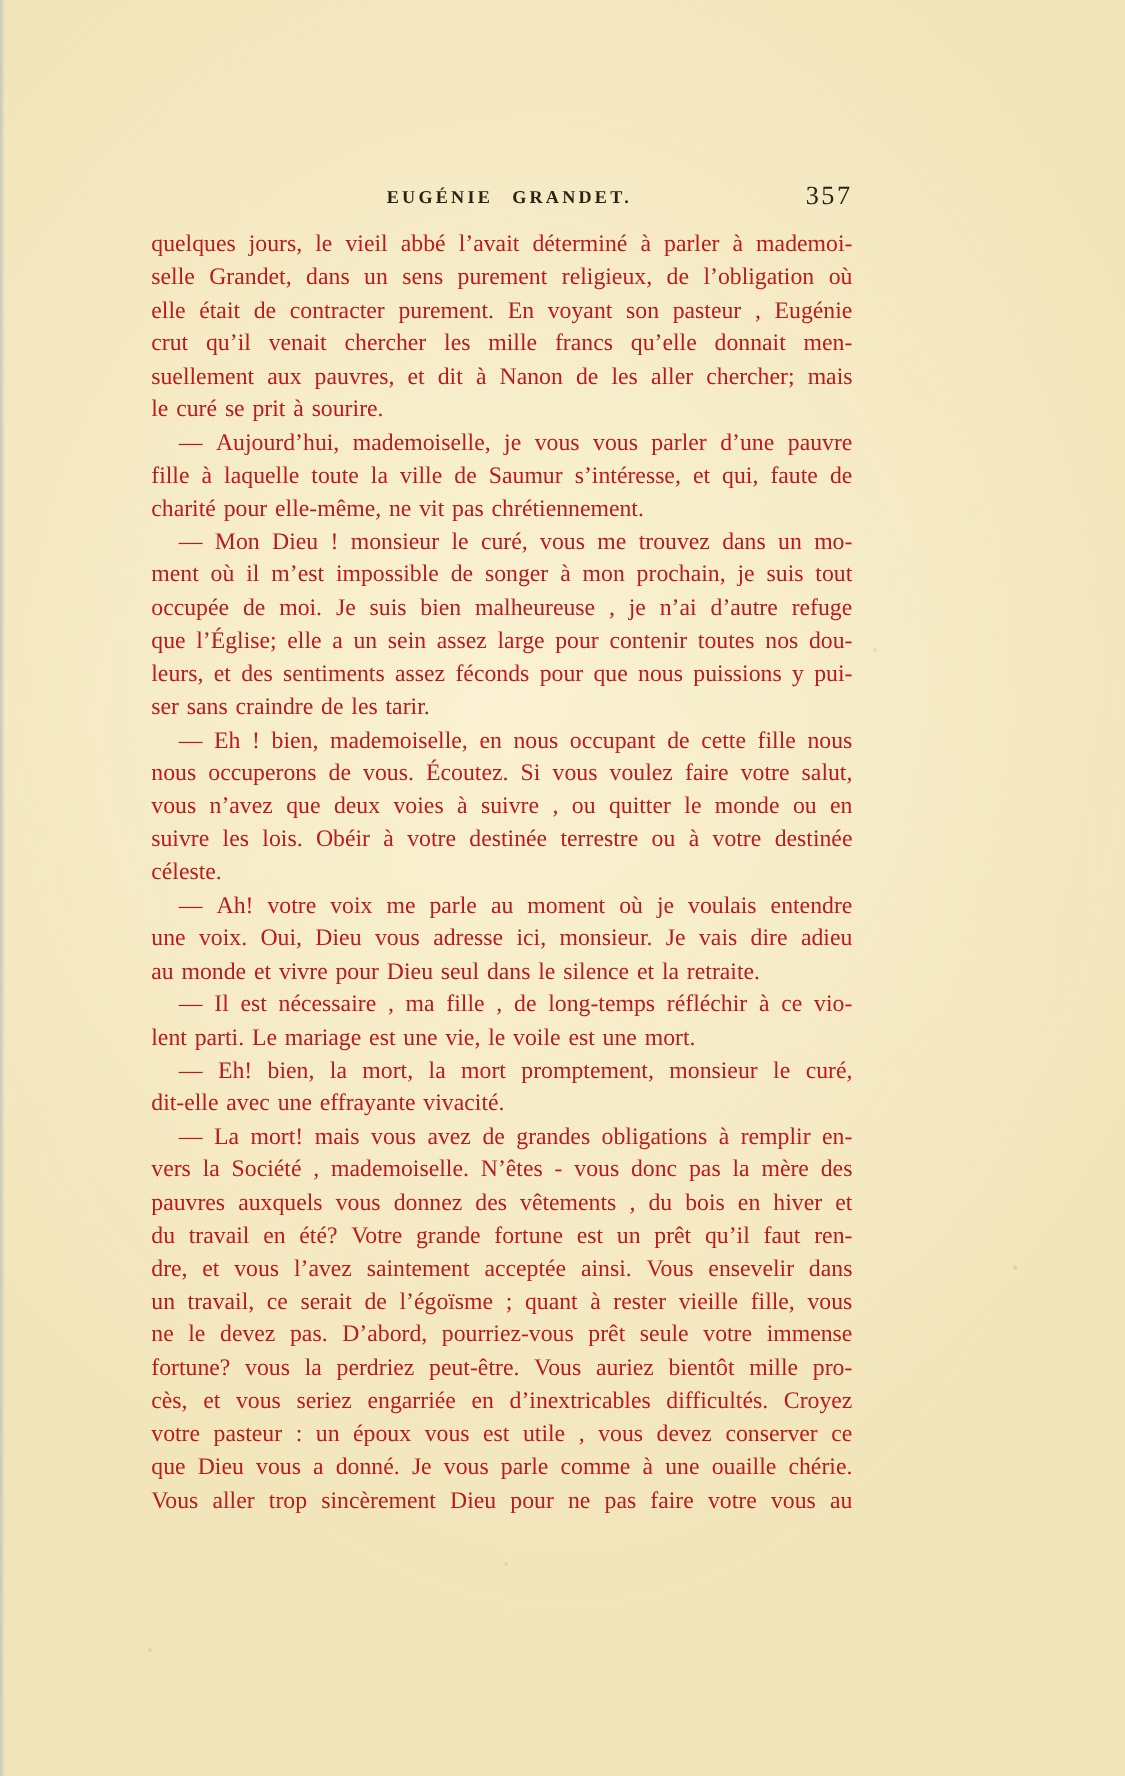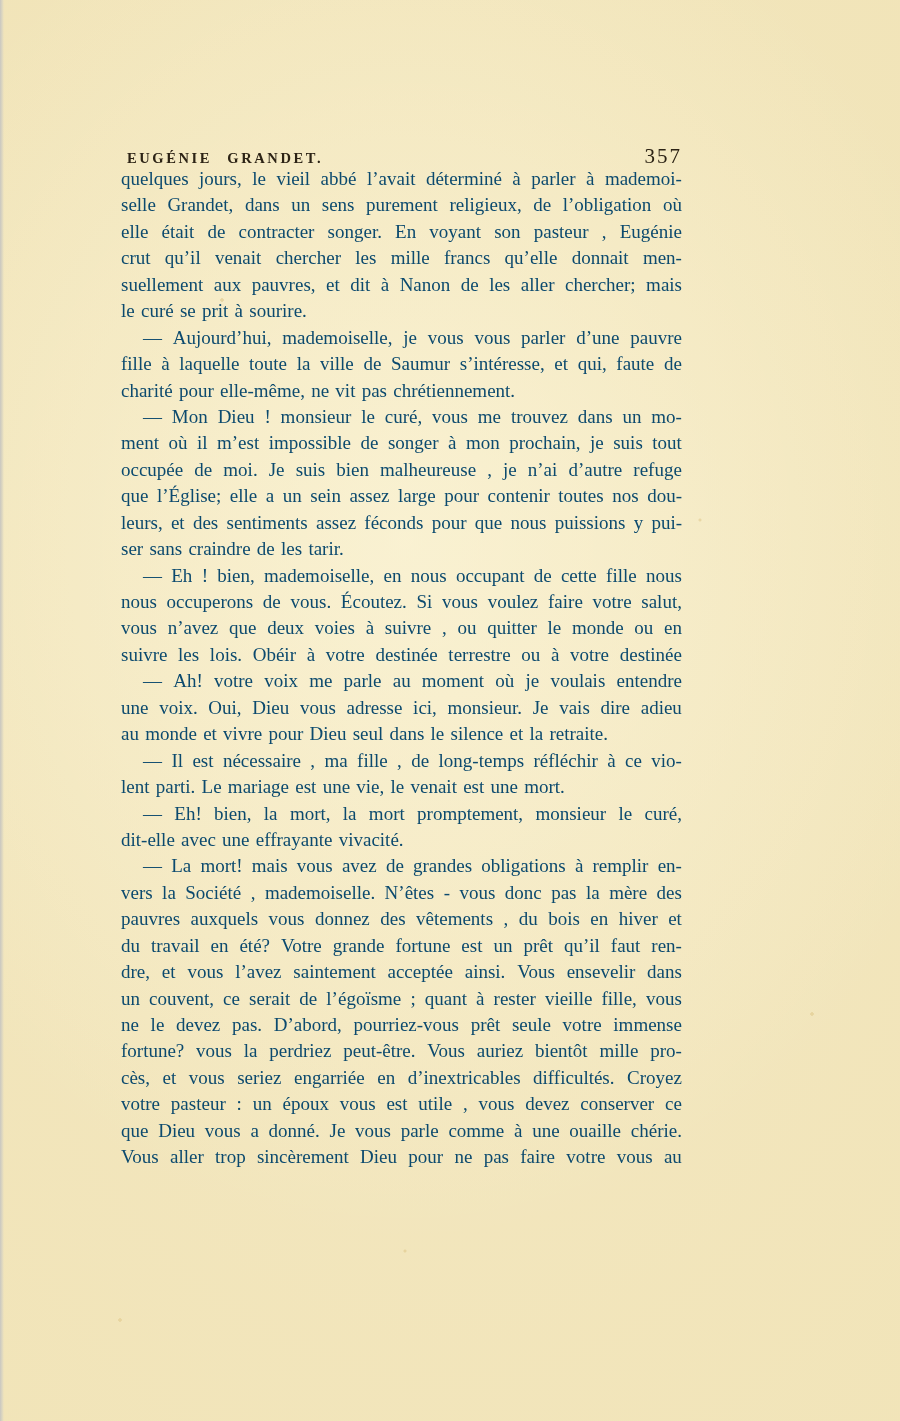--- a/index.html
+++ b/index.html
@@ -28,32 +28,32 @@
   .page-edge {
     position: absolute; left: 0; top: 0; width: 4px; height: 100%;
     background: linear-gradient(90deg, #c9c7c0 0, #dcd6c0 2px, rgba(236,224,180,0) 4px);
   }
   .header {
     position: absolute; top: 149px; left: 121px; width: 561px; height: 22px;
     color: #2c2315;
   }
   .running-title {
     position: absolute; left: 0; right: 0; top: 1px;
-    text-align: left;
+    text-align: center;
     font-size: 14.5px; font-weight: 700;
     letter-spacing: 2.6px; word-spacing: 9px;
     transform: translateX(6px);
   }
   .page-number {
     position: absolute; right: 0; top: -5px;
     font-size: 21px; font-weight: 400; letter-spacing: 2px;
   }
   .text-block {
-    position: absolute; top: 166px; left: 121px; width: 561px;
-    color: #0c4a6e;
+    position: absolute; top: 183px; left: 121px; width: 561px;
+    color: #b91c1c;
   }
   .line {
     width: 100%; box-sizing: border-box;
     height: 26.45px; line-height: 26.45px;
     font-size: 19px;
     overflow: hidden;
     word-spacing: 1.5px;
   }
   .line.j {
     display: flex; justify-content: space-between; align-items: baseline;
@@ -99,21 +99,21 @@
         <span>religieux,</span>
         <span>de</span>
         <span>l’obligation</span>
         <span>où</span>
       </div>
       <div class="line j">
         <span>elle</span>
         <span>était</span>
         <span>de</span>
         <span>contracter</span>
-        <span>songer.</span>
+        <span>purement.</span>
         <span>En</span>
         <span>voyant</span>
         <span>son</span>
         <span>pasteur</span>
         <span>,</span>
         <span>Eugénie</span>
       </div>
       <div class="line j">
         <span>crut</span>
         <span>qu’il</span>
@@ -298,20 +298,21 @@
         <span>Obéir</span>
         <span>à</span>
         <span>votre</span>
         <span>destinée</span>
         <span>terrestre</span>
         <span>ou</span>
         <span>à</span>
         <span>votre</span>
         <span>destinée</span>
       </div>
+      <div class="line">céleste.</div>
     </div>
     <div>
       <div class="line j first">
         <span>—</span>
         <span>Ah!</span>
         <span>votre</span>
         <span>voix</span>
         <span>me</span>
         <span>parle</span>
         <span>au</span>
@@ -347,21 +348,21 @@
         <span>ma</span>
         <span>fille</span>
         <span>,</span>
         <span>de</span>
         <span>long-temps</span>
         <span>réfléchir</span>
         <span>à</span>
         <span>ce</span>
         <span>vio-</span>
       </div>
-      <div class="line">lent parti. Le mariage est une vie, le venait est une mort.</div>
+      <div class="line">lent parti. Le mariage est une vie, le voile est une mort.</div>
     </div>
     <div>
       <div class="line j first">
         <span>—</span>
         <span>Eh!</span>
         <span>bien,</span>
         <span>la</span>
         <span>mort,</span>
         <span>la</span>
         <span>mort</span>
@@ -438,21 +439,21 @@
         <span>l’avez</span>
         <span>saintement</span>
         <span>acceptée</span>
         <span>ainsi.</span>
         <span>Vous</span>
         <span>ensevelir</span>
         <span>dans</span>
       </div>
       <div class="line j">
         <span>un</span>
-        <span>couvent,</span>
+        <span>travail,</span>
         <span>ce</span>
         <span>serait</span>
         <span>de</span>
         <span>l’égoïsme</span>
         <span>;</span>
         <span>quant</span>
         <span>à</span>
         <span>rester</span>
         <span>vieille</span>
         <span>fille,</span>

